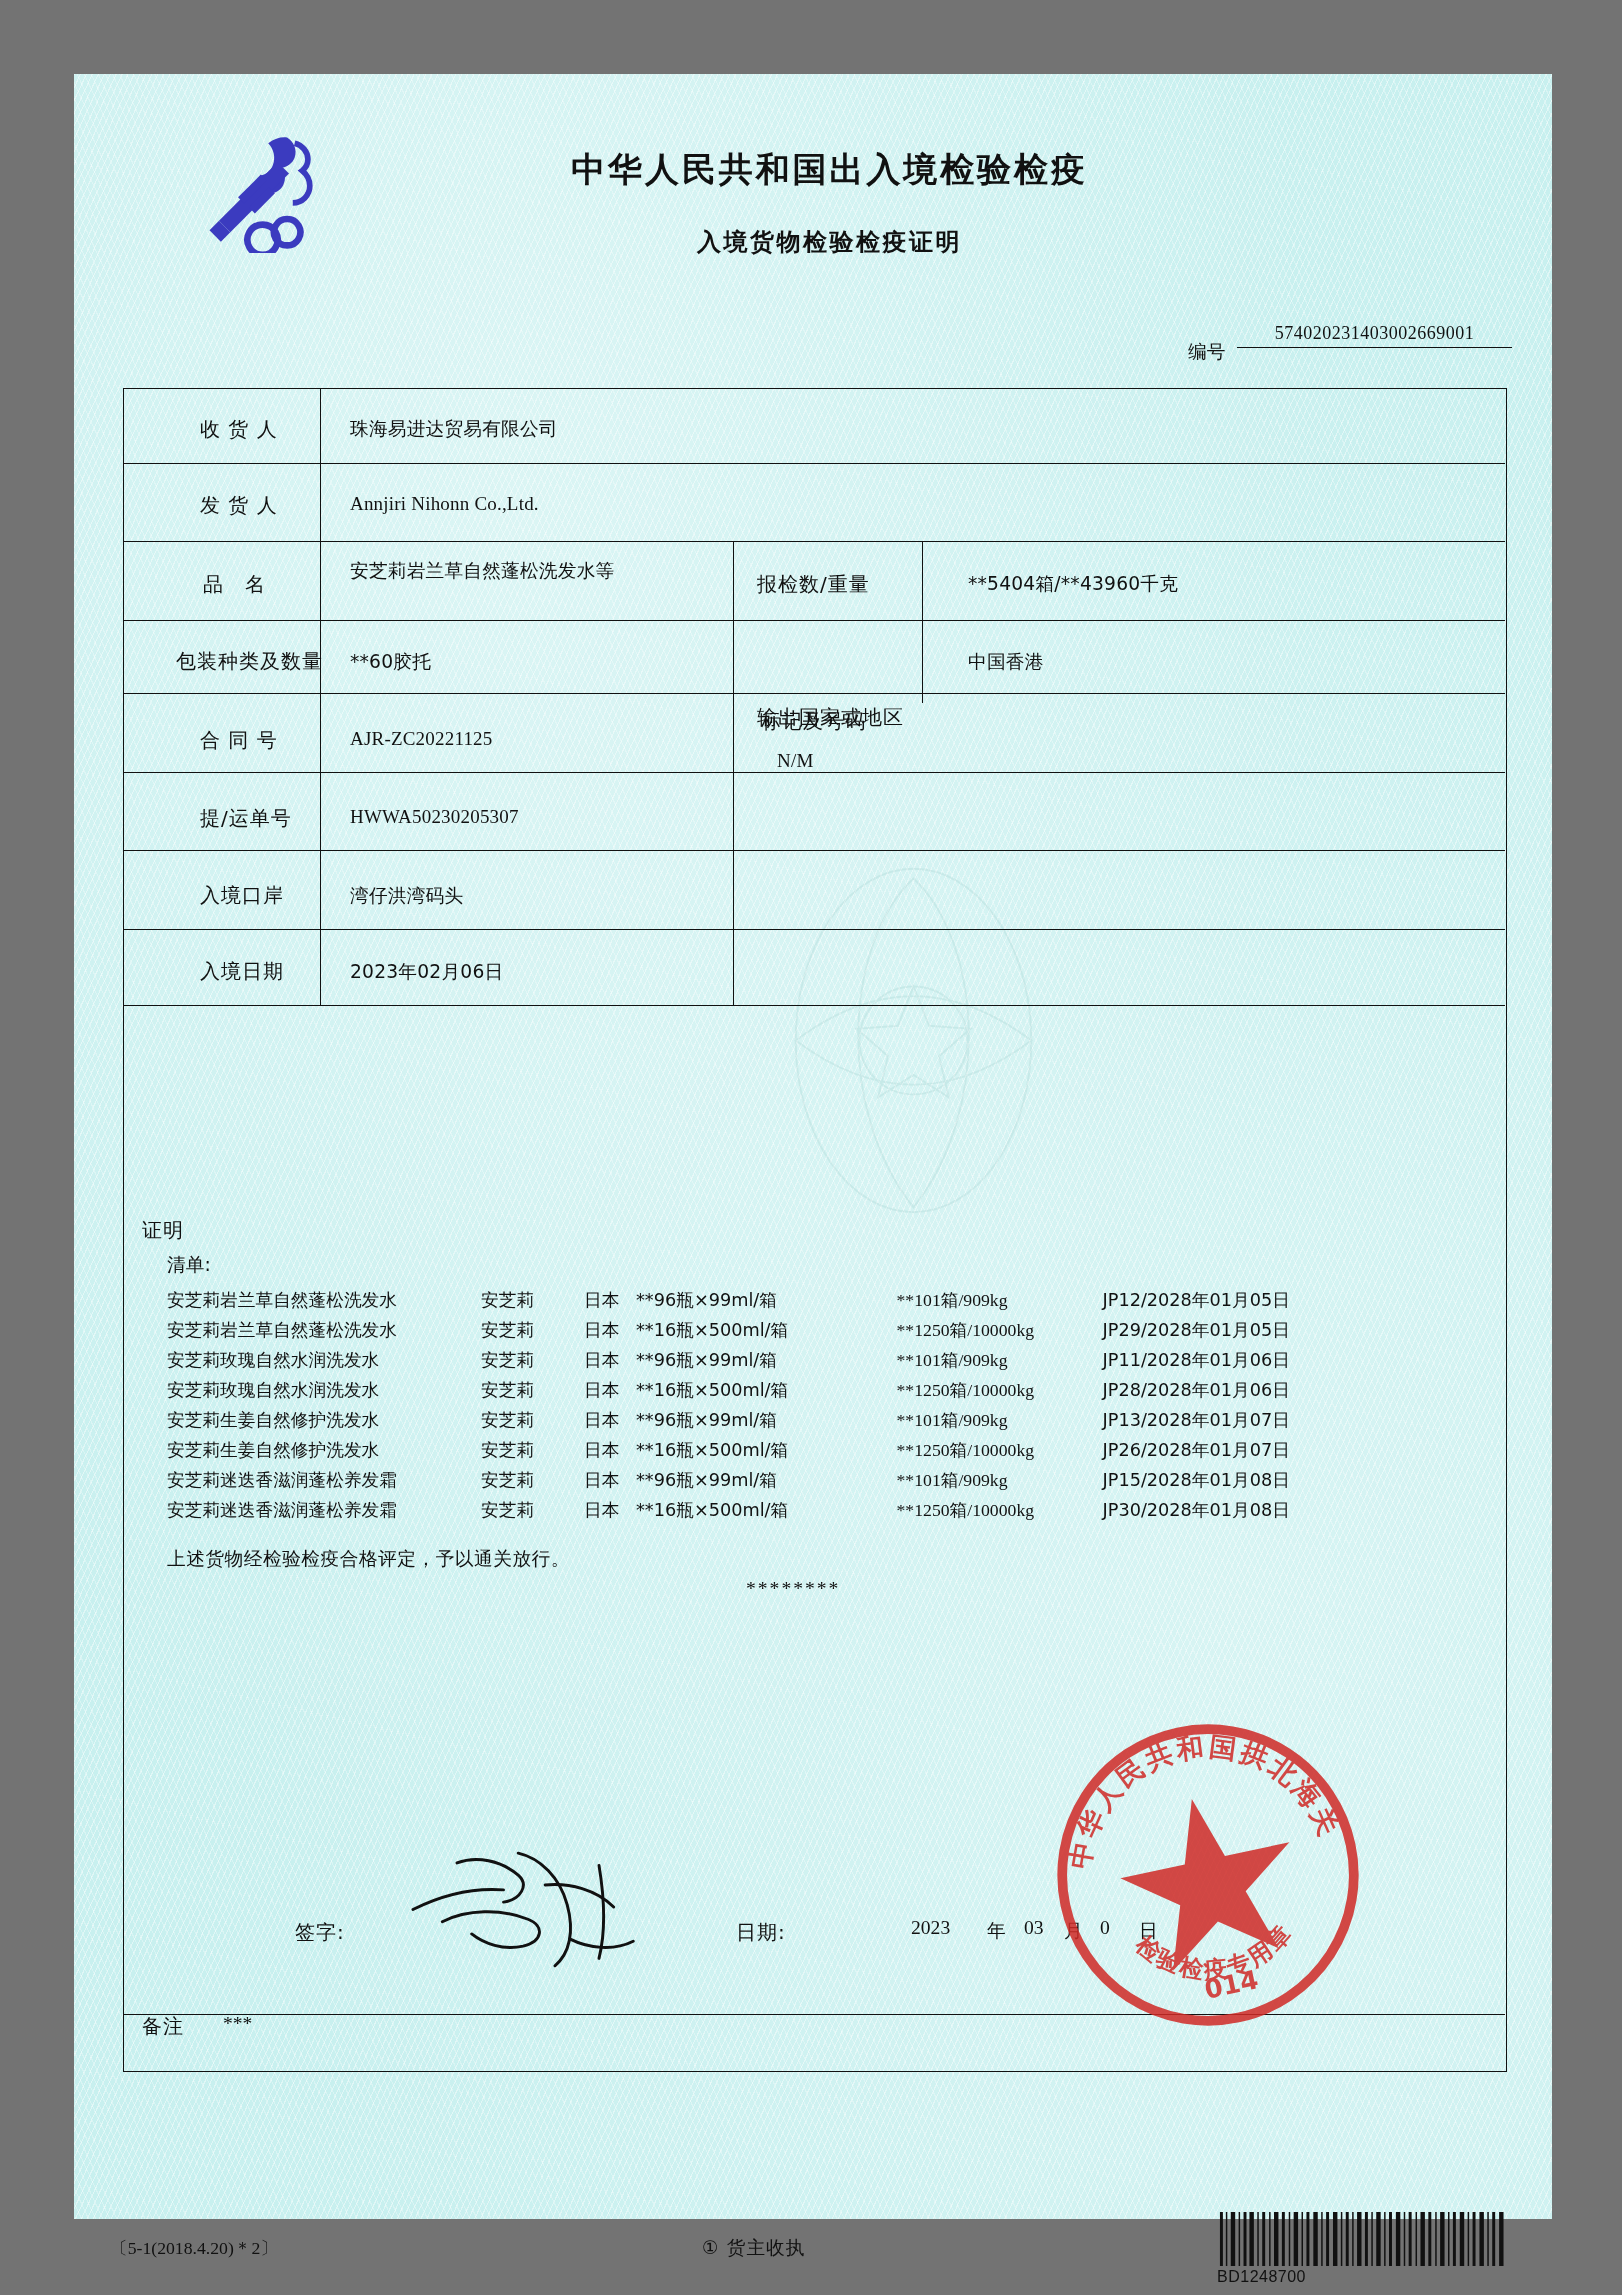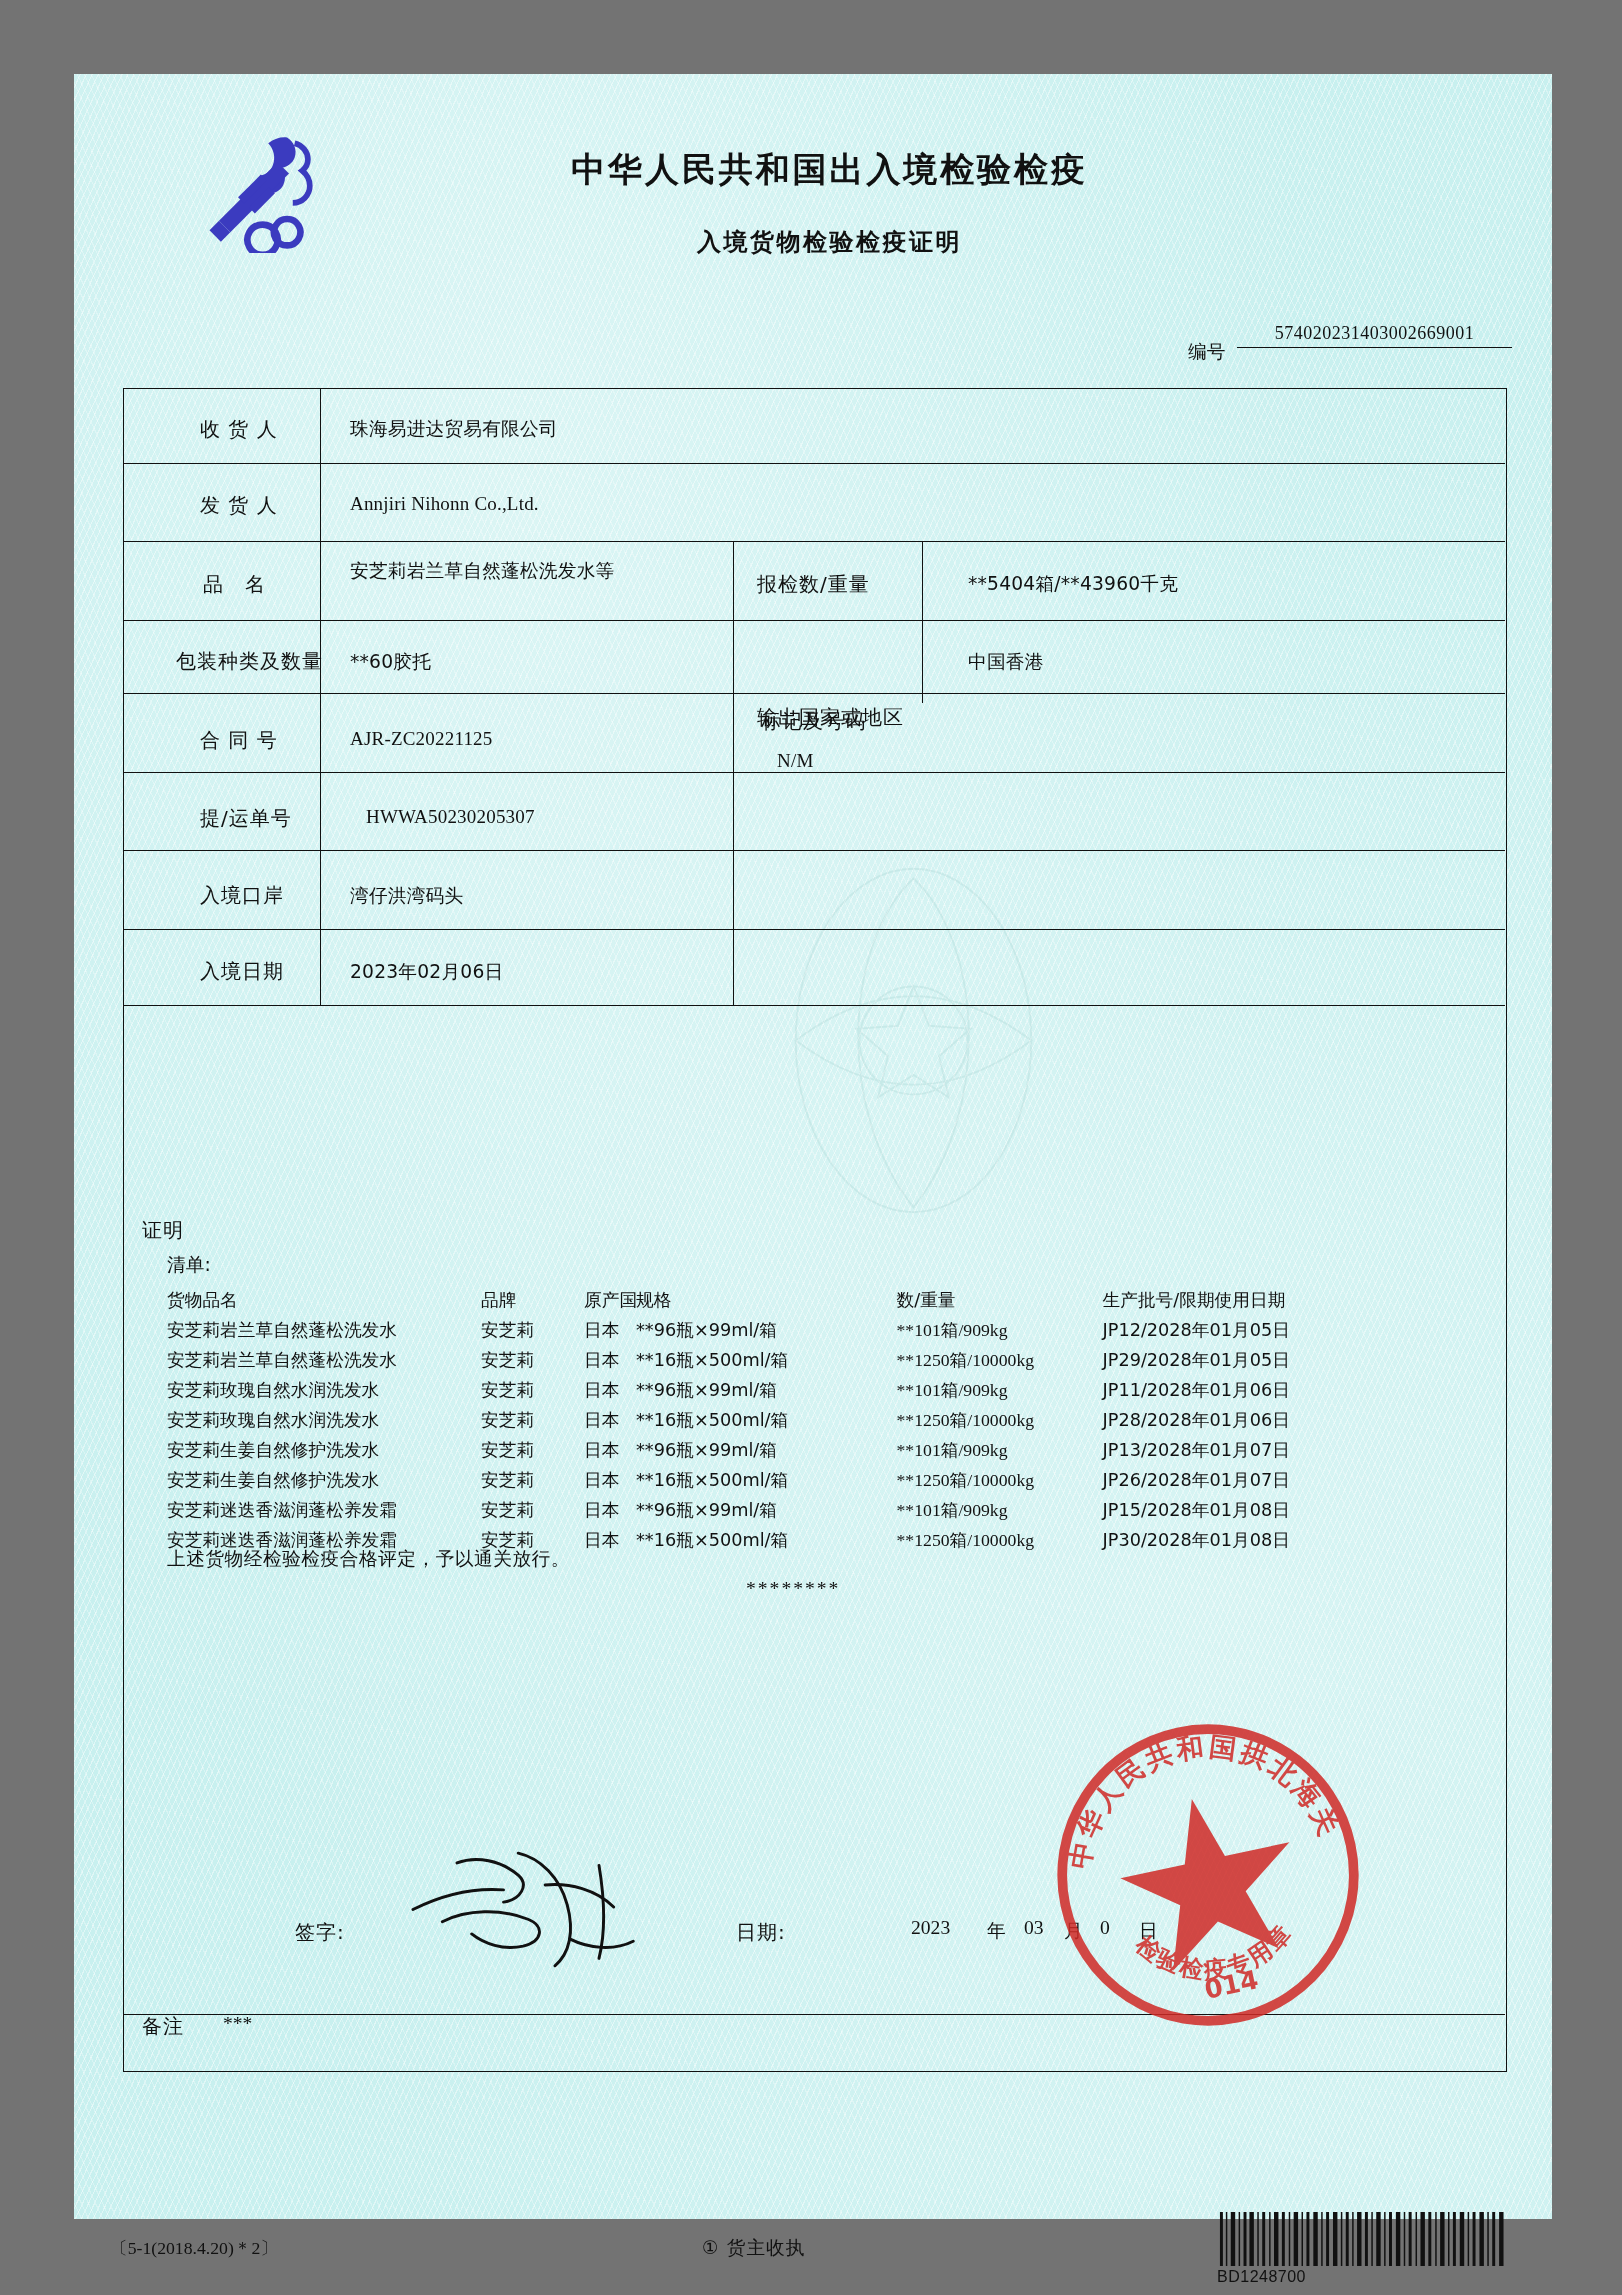--- a/index.html
+++ b/index.html
@@ -394,41 +394,33 @@
     <div class="cell-label" style="left:633px; top:271px;margin-top:44px;">输出国家或地区</div>
     <div class="cell-value cn" style="left:844px; top:260px;">中国香港</div>
 
     <div class="cell-label" style="left:76px; top:338px;">合 同 号</div>
     <div class="cell-value" style="left:226px; top:339px;">AJR-ZC20221125</div>
 
     <div class="cell-label" style="left:637px; top:319px;">标记及号码</div>
     <div class="cell-value" style="left:653px; top:361px;">N/M</div>
 
     <div class="cell-label" style="left:76px; top:416px;">提/运单号</div>
-    <div class="cell-value" style="left:242px; top:417px;">HWWA50230205307</div>
+    <div class="cell-value" style="left:226px; top:417px;">HWWA50230205307</div>
 
     <div class="cell-label" style="left:76px; top:493px;">入境口岸</div>
     <div class="cell-value cn" style="left:226px; top:494px;">湾仔洪湾码头</div>
 
     <div class="cell-label" style="left:76px; top:569px;">入境日期</div>
     <div class="cell-value cn" style="left:226px; top:570px;">2023年02月06日</div>
   </div>
 
   <div class="cert-label">证明</div>
   <div class="list-label">清单:</div>
 
   <div class="goods">
-    <div class="row head">
-      <span class="c-name">货物品名</span>
-      <span class="c-brand">品牌</span>
-      <span class="c-origin">原产国</span>
-      <span class="c-spec">规格</span>
-      <span class="c-qty">数/重量</span>
-      <span class="c-batch">生产批号/限期使用日期</span>
-    </div>
 
     <div class="row">
       <span class="c-name">安芝莉岩兰草自然蓬松洗发水</span>
       <span class="c-brand">安芝莉</span>
       <span class="c-origin">日本</span>
       <span class="c-spec">**96瓶×99ml/箱</span>
       <span class="c-qty mono">**101箱/909kg</span>
       <span class="c-batch">JP12/2028年01月05日</span>
     </div>
     <div class="row">

